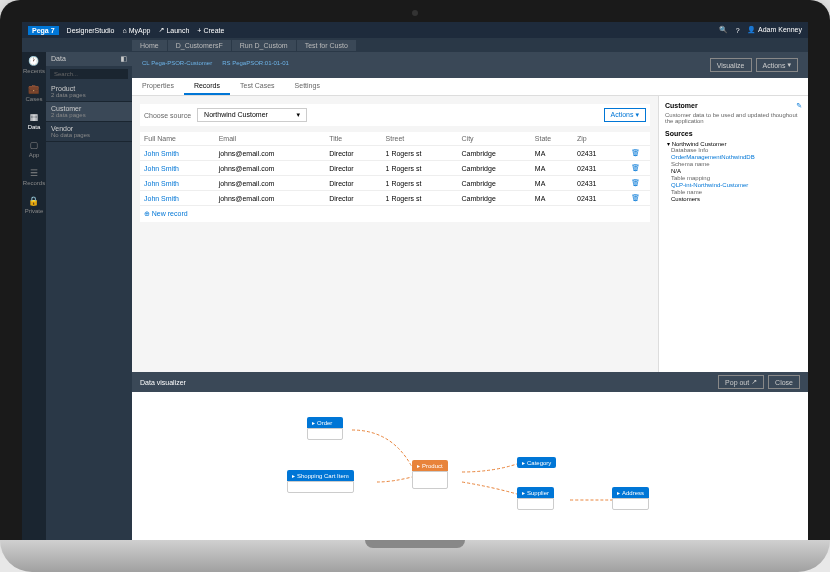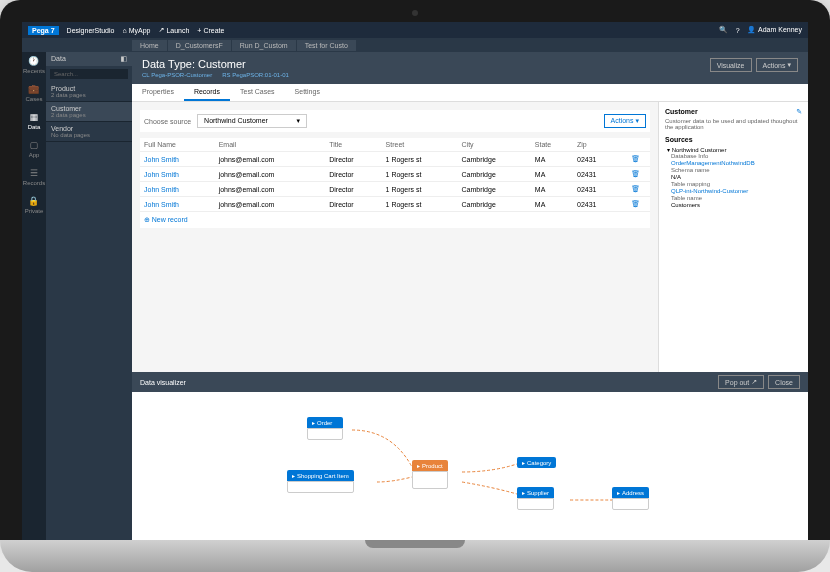--- a/index.html
+++ b/index.html
@@ -147,21 +147,20 @@
 
 <div class="content">
 <div class="content-header">
   <div class="header-actions">
     <div class="btn-outline">Visualize</div>
     <div class="btn-outline">
                   <span>Actions</span> 
                   <span>▾</span>
                 </div>
   </div>
-  <div class="content-title"><span>Data Type:</span> <span>Customer</span></div>
   <div class="content-meta">
     <span><span>CL</span> <span>Pega-PSOR-Customer</span></span>
     <span><span>RS</span> <span>PegaPSOR:01-01-01</span></span>
   </div>
 </div>
 
 <div class="workarea">
 <div class="tabs">
   <div class="wtab">Properties</div>
   <div class="wtab active">Records</div>

